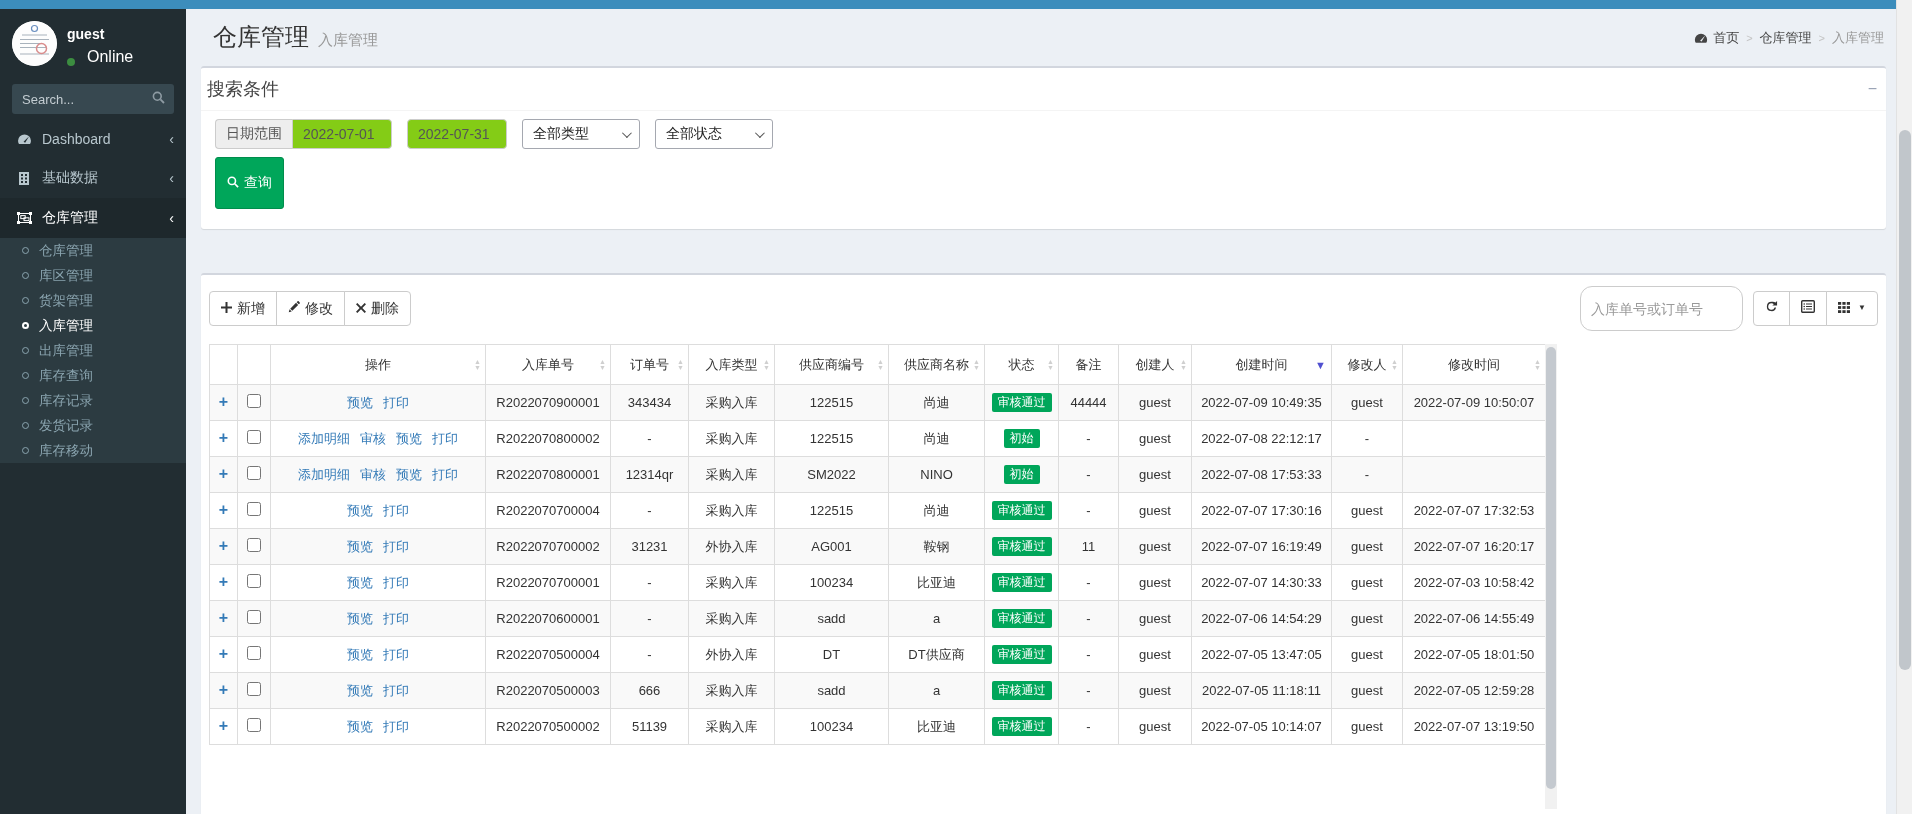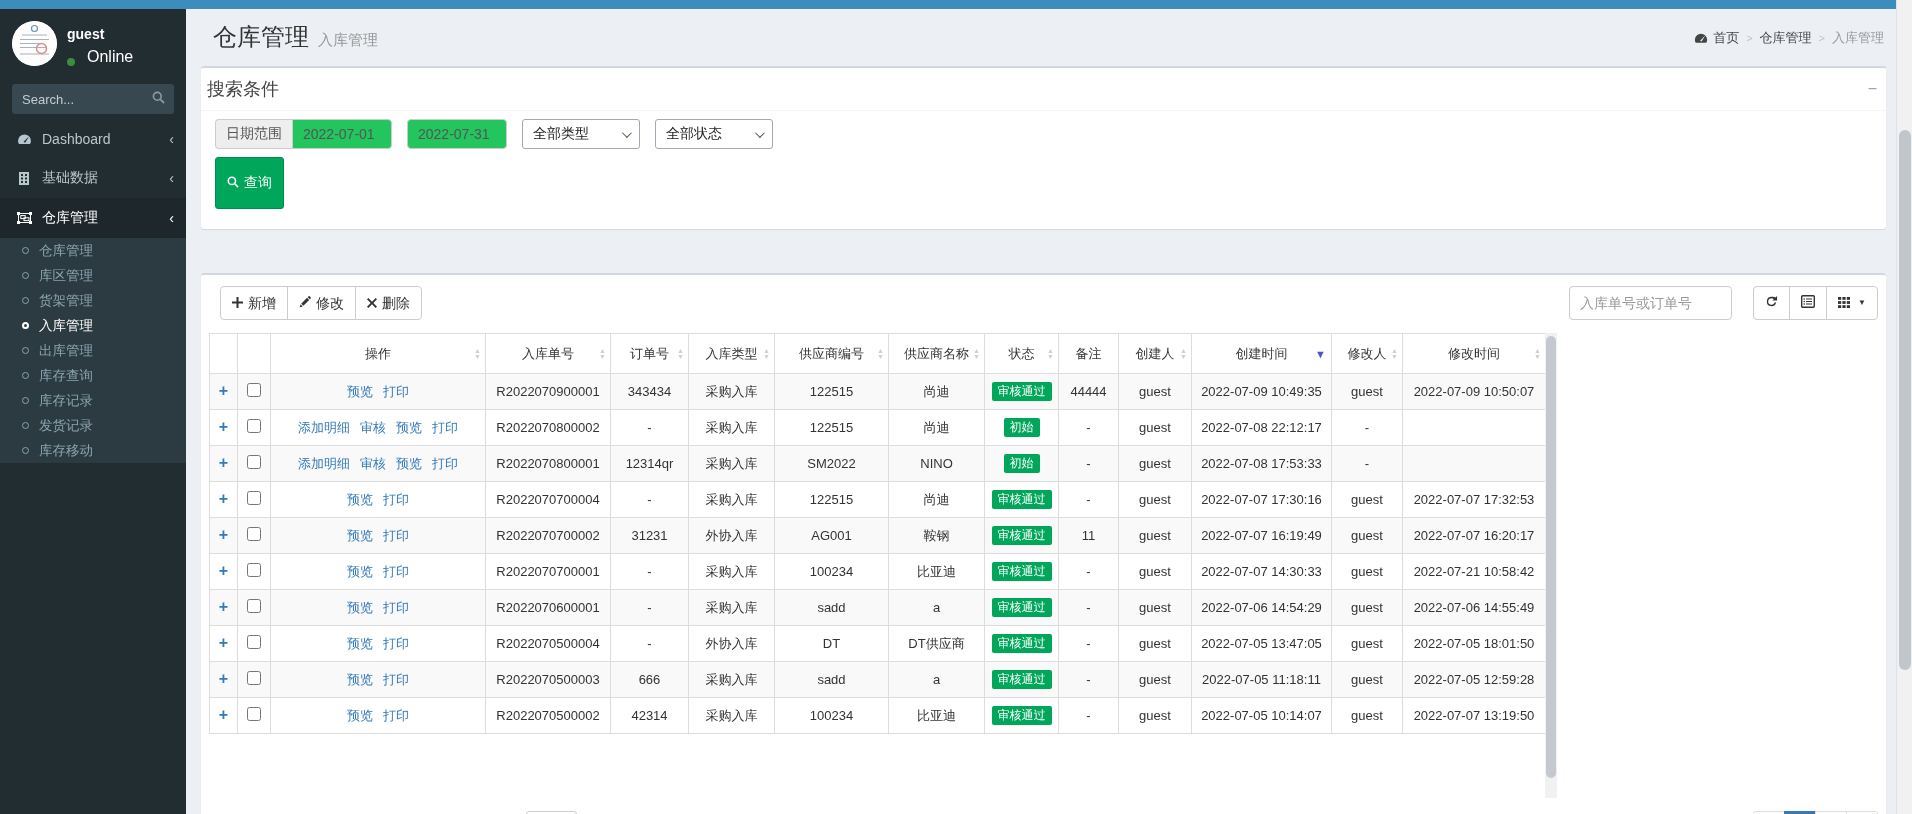--- a/index.html
+++ b/index.html
@@ -41,33 +41,33 @@
   .bc-icon{display:inline-flex;color:#444;margin-right:-2px}
   .box{background:#fff;border-top:2px solid #d2d6de;border-radius:3px;box-shadow:0 1px 1px rgba(0,0,0,.1)}
   .search-box{margin-bottom:44px}
   .box-header{display:flex;justify-content:space-between;align-items:center;padding:9px 6px;border-bottom:1px solid #f4f4f4}
   .box-title{font-size:18px;color:#444}
   .collapse-btn{color:#97a0b3;font-size:16px;line-height:14px;cursor:pointer;padding:0 3px}
   .box-body{padding:8px 14px 20px}
   .form-row{display:flex;gap:15px;align-items:center}
   .input-group{display:flex}
   .addon{background:#eee;border:1px solid #ccc;border-right:none;padding:0 10px;font-size:14px;color:#555;border-radius:4px 0 0 4px;height:30px;display:flex;align-items:center}
-  .form-control{height:30px;border:1px solid #ccc;border-radius:4px;padding:0 10px;font-size:14px;color:#555;outline:none;width:100px;background:#22c55e}
+  .form-control{height:30px;border:1px solid #ccc;border-radius:4px;padding:0 10px;font-size:14px;color:#555;outline:none;width:100px;background:#84cc16}
   .input-group .form-control{border-radius:0 4px 4px 0}
   .select{height:30px;display:flex;align-items:center;justify-content:space-between;width:118px;padding:0 10px;border:1px solid #a5a8b0;border-radius:3px;font-size:14px;color:#222;background:#fff;cursor:pointer}
   .sel-caret{width:7px;height:7px;border-right:1.7px solid #555;border-bottom:1.7px solid #555;transform:rotate(45deg) translateY(-2px)}
   .btn-query{margin-top:8px;display:inline-flex;align-items:center;gap:5px;background:var(--c-green,#00a65a);border:1px solid #008d4c;color:#fff;font-size:14px;padding:16px 11px;border-radius:3px;cursor:pointer}
   
   .toolbar{display:flex;justify-content:space-between;align-items:center;padding:11px 8px 10px}
   .btn-group{display:inline-flex}
   .btn-default{display:inline-flex;align-items:center;gap:5px;background:#fff;border:1px solid #ccc;color:#333;font-size:14px;padding:7px 11px;cursor:pointer;margin-left:-1px;line-height:1.3}
-  .btn-group .btn-default:first-child{border-radius:4px 0 0 4px;margin-left:11px}
+  .btn-group .btn-default:first-child{border-radius:4px 0 0 4px;margin-left:0}
   .btn-group .btn-default:last-child{border-radius:0 4px 4px 0}
   .toolbar-right{display:flex;align-items:center;gap:10px}
-  .table-search{width:163px;height:34px;border:1px solid #ccc;border-radius:4px;padding:0 10px;font-size:14px;outline:none}
+  .table-search{width:163px;height:45px;border:1px solid #ccc;border-radius:12px;padding:0 10px;font-size:14px;outline:none}
   .table-search::placeholder{color:#999}
   .small-caret{font-size:8px;margin-left:3px;color:#333}
   .table-wrap{position:relative;margin:3px 8px 0;height:465px;overflow:hidden}
   table{border-collapse:collapse;table-layout:fixed;width:1336px;font-size:13px}
   th,td{border:1px solid #ddd;text-align:center;padding:2px 5px;overflow:hidden}
   th{height:40px;font-weight:normal;position:relative;color:#333;background:#fff}
   td{height:36px;color:#333}
   tbody tr:nth-child(odd) td{background:#f9f9f9}
   tbody tr:nth-child(even) td{background:#fff}
   .sort-carets{position:absolute;right:4px;top:50%;transform:translateY(-50%);display:flex;flex-direction:column;color:#cfcfcf;font-size:7px;line-height:6px;letter-spacing:0}
@@ -453,21 +453,21 @@
               <td>R2022070700001</td>
               <td>-</td>
               <td>采购入库</td>
               <td>100234</td>
               <td>比亚迪</td>
               <td><span class="badge">审核通过</span></td>
               <td>-</td>
               <td>guest</td>
               <td>2022-07-07 14:30:33</td>
               <td>guest</td>
-              <td>2022-07-21 10:58:42</td>
+              <td>2022-07-03 10:58:42</td>
             </tr>
             <tr>
               <td><span class="expand-plus">+</span></td>
               <td><input type="checkbox" style=""></td>
               <td><a class="action-link">预览</a><a class="action-link">打印</a></td>
               <td>R2022070600001</td>
               <td>-</td>
               <td>采购入库</td>
               <td>sadd</td>
               <td>a</td>
@@ -508,21 +508,21 @@
               <td>guest</td>
               <td>2022-07-05 11:18:11</td>
               <td>guest</td>
               <td>2022-07-05 12:59:28</td>
             </tr>
             <tr>
               <td><span class="expand-plus">+</span></td>
               <td><input type="checkbox" style=""></td>
               <td><a class="action-link">预览</a><a class="action-link">打印</a></td>
               <td>R2022070500002</td>
-              <td>42314</td>
+              <td>51139</td>
               <td>采购入库</td>
               <td>100234</td>
               <td>比亚迪</td>
               <td><span class="badge">审核通过</span></td>
               <td>-</td>
               <td>guest</td>
               <td>2022-07-05 10:14:07</td>
               <td>guest</td>
               <td>2022-07-07 13:19:50</td>
             </tr>

